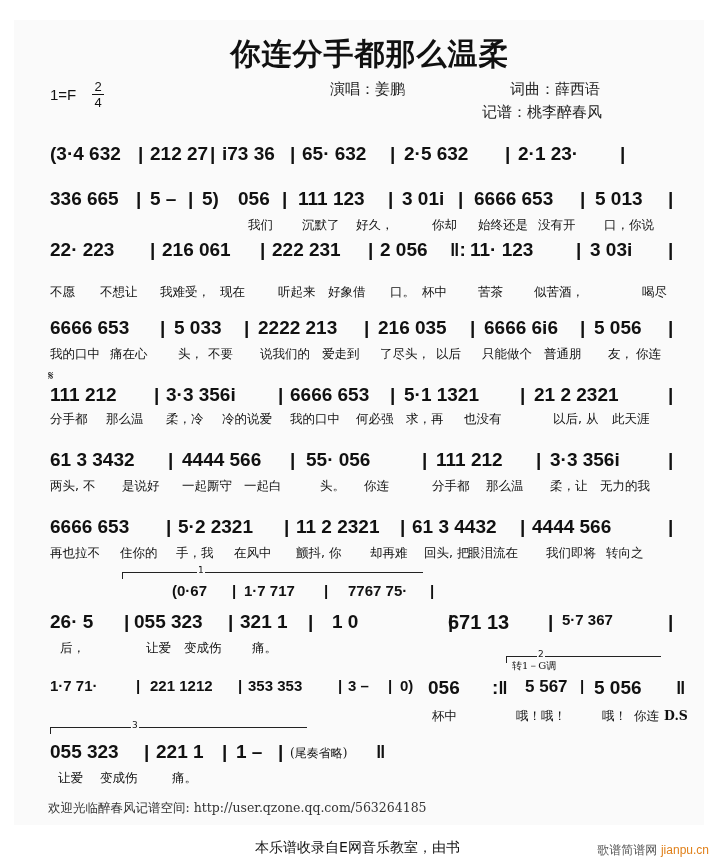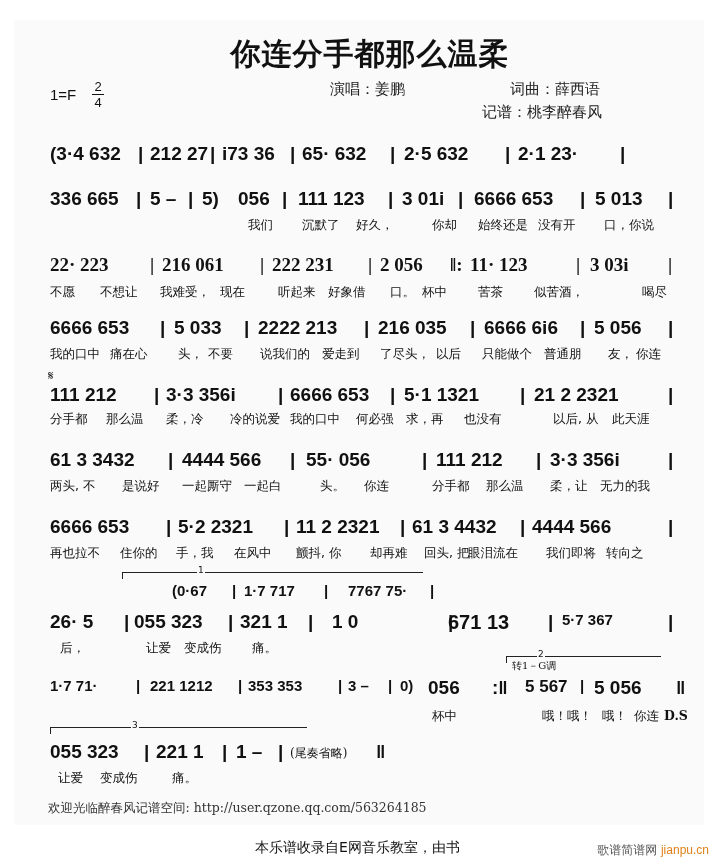--- a/index.html
+++ b/index.html
@@ -107,21 +107,21 @@
 <div class="lyr" style="top:217px;">
   <span style="left:198px">我们</span>
   <span style="left:252px">沉默了</span>
   <span style="left:306px">好久，</span>
   <span style="left:382px">你却</span>
   <span style="left:428px">始终还是</span>
   <span style="left:488px">没有开</span>
   <span style="left:554px">口，你说</span>
 </div>
 
-<div class="row" style="top:254px;font-family:Liberation Serif, serif;">
+<div class="row" style="top:239px;">
   <span class="m" style="left:0">22· 223</span>
   <span class="m" style="left:100px">|</span>
   <span class="m" style="left:112px">216 061</span>
   <span class="m" style="left:210px">|</span>
   <span class="m" style="left:222px">222 231</span>
   <span class="m" style="left:318px">|</span>
   <span class="m" style="left:330px">2 056</span>
   <span class="m" style="left:400px">‖:</span>
   <span class="m" style="left:420px">11· 123</span>
   <span class="m" style="left:526px">|</span>
@@ -181,21 +181,21 @@
   <span class="m" style="left:340px">|</span>
   <span class="m" style="left:354px">5·1 1321</span>
   <span class="m" style="left:470px">|</span>
   <span class="m" style="left:484px">21 2 2321</span>
   <span class="m" style="left:618px">|</span>
 </div>
 <div class="lyr" style="top:411px;">
   <span style="left:0">分手都</span>
   <span style="left:56px">那么温</span>
   <span style="left:116px">柔，冷</span>
-  <span style="left:180px">冷的说爱</span>
+  <span style="left:172px">冷的说爱</span>
   <span style="left:240px">我的口中</span>
   <span style="left:306px">何必强</span>
   <span style="left:356px">求，再</span>
   <span style="left:414px">也没有</span>
   <span style="left:503px">以后, 从</span>
   <span style="left:562px">此天涯</span>
 </div>
 
 <div class="row" style="top:449px;">
   <span class="m" style="left:0">61 3 3432</span>
@@ -295,21 +295,21 @@
   <span class="m" style="left:350px">0)</span>
   <span class="m" style="left:378px;font-size:19px">056</span>
   <span class="m" style="left:442px;font-size:19px">:‖</span>
   <span class="m" style="left:475px;font-size:17px">5 567</span>
   <span class="m" style="left:530px">|</span>
   <span class="m" style="left:544px;font-size:19px">5 056</span>
   <span class="m" style="left:626px;font-size:19px">‖</span>
 </div>
 <div class="lyr" style="top:708px;">
   <span style="left:382px">杯中</span>
-  <span style="left:492px">哦！哦！</span>
+  <span style="left:466px">哦！哦！</span>
   <span style="left:552px">哦！</span>
   <span style="left:584px">你连</span>
   <span style="left:614px;font-weight:bold;font-family:'DejaVu Serif',serif;">D.S</span>
 </div>
 
 <div class="bracket" style="left:50px;top:727px;width:256px;">
   <b style="left:80px">3</b>
 </div>
 <div class="row" style="top:741px;">
   <span class="m" style="left:0">055 323</span>

